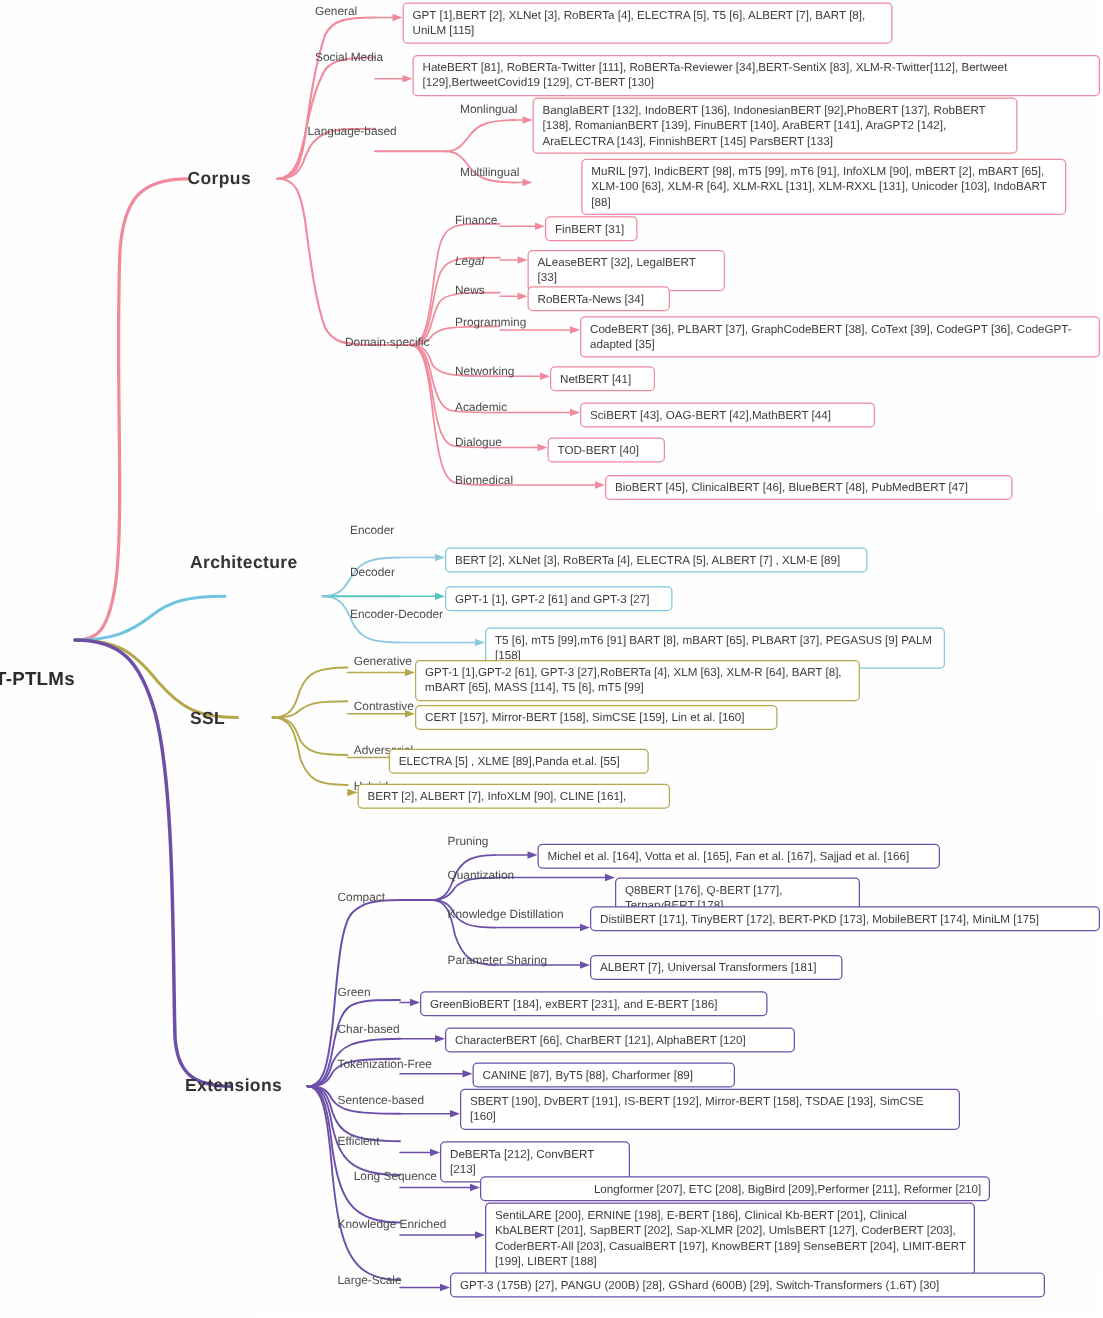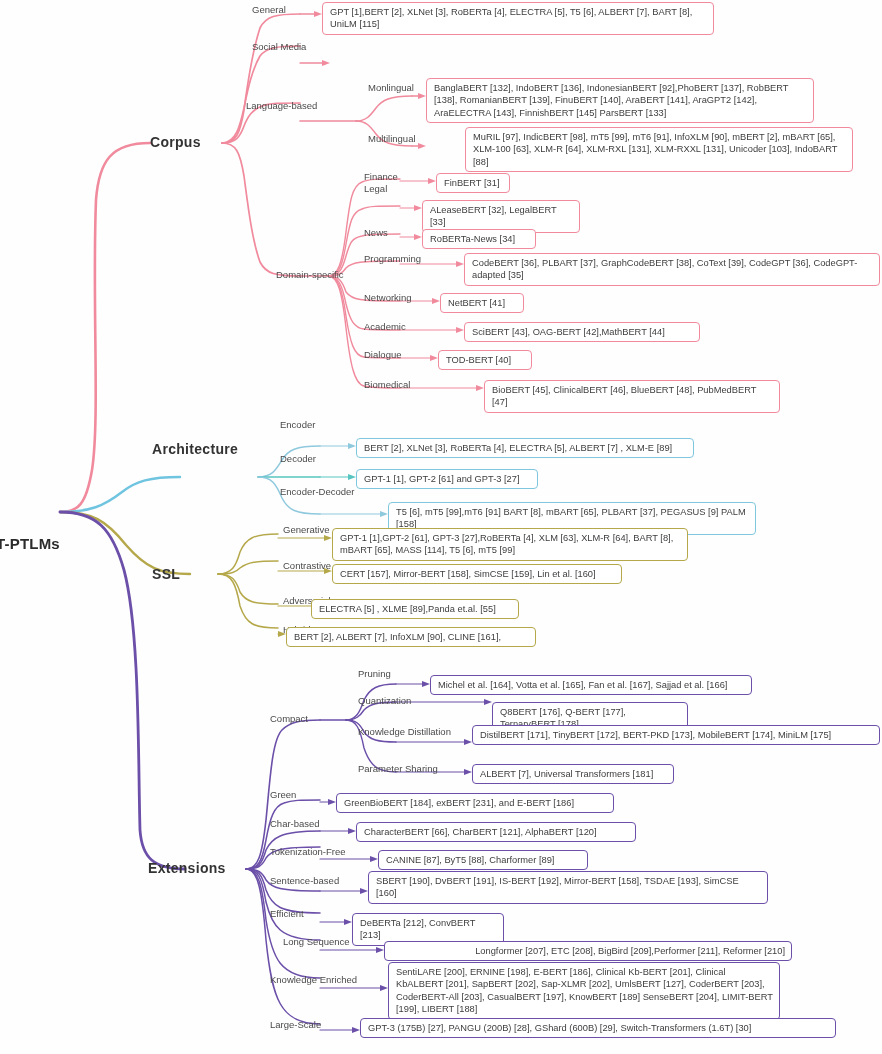--- a/index.html
+++ b/index.html
@@ -198,54 +198,55 @@
   </svg>
 
   <div class="node root-label" style="left:-4px; top:535px;">T-PTLMs</div>
 
   <div class="node l1-label" style="left:150px; top:134px;">Corpus</div>
 
   <div class="node l2-label" style="left:252px; top:4px;">General</div>
   <div class="node leafbox c-corpus" style="left:322px; top:2px; width:392px;">GPT [1],BERT [2], XLNet [3], RoBERTa [4], ELECTRA [5], T5 [6], ALBERT [7], BART [8], UniLM [115]</div>
 
   <div class="node l2-label" style="left:252px; top:41px;">Social Media</div>
+  <div class="node leafbox c-corpus" style="left:330px; top:44px; width:550px;">HateBERT [81], RoBERTa-Twitter [111], RoBERTa-Reviewer [34],BERT-SentiX [83], XLM-R-Twitter[112], Bertweet [129],BertweetCovid19 [129], CT-BERT [130]</div>
 
   <div class="node l2-label" style="left:246px; top:100px;">Language-based</div>
 
   <div class="node l2-label" style="left:368px; top:82px;">Monlingual</div>
   <div class="node leafbox c-corpus" style="left:426px; top:78px; width:388px;">BanglaBERT [132], IndoBERT [136], IndonesianBERT [92],PhoBERT [137], RobBERT [138], RomanianBERT [139], FinuBERT [140], AraBERT [141], AraGPT2 [142], AraELECTRA [143],  FinnishBERT [145] ParsBERT [133]</div>
 
   <div class="node l2-label" style="left:368px; top:133px;">Multilingual</div>
   <div class="node leafbox c-corpus" style="left:426px; top:127px; width:388px;margin-left:39px;">MuRIL [97], IndicBERT [98], mT5 [99], mT6 [91], InfoXLM [90], mBERT [2], mBART [65], XLM-100 [63], XLM-R [64], XLM-RXL [131], XLM-RXXL [131], Unicoder [103], IndoBART [88]</div>
 
   <div class="node l2-label" style="left:276px; top:269px;">Domain-specific</div>
 
   <div class="node l2-label" style="left:364px; top:171px;">Finance</div>
   <div class="node leafbox c-corpus" style="left:436px; top:173px; width:74px;">FinBERT [31]</div>
 
-  <div class="node l2-label" style="left:364px; top:183px;">Legal</div>
+  <div class="node l2-label" style="left:364px; top:204px;font-style:italic;">Legal</div>
   <div class="node leafbox c-corpus" style="left:422px; top:200px; width:158px;">ALeaseBERT [32], LegalBERT [33]</div>
 
   <div class="node l2-label" style="left:364px; top:227px;">News</div>
   <div class="node leafbox c-corpus" style="left:422px; top:229px; width:114px;">RoBERTa-News [34]</div>
 
   <div class="node l2-label" style="left:364px; top:253px;">Programming</div>
   <div class="node leafbox c-corpus" style="left:464px; top:253px; width:416px;">CodeBERT [36], PLBART [37], GraphCodeBERT [38], CoText [39], CodeGPT [36], CodeGPT-adapted [35]</div>
 
   <div class="node l2-label" style="left:364px; top:292px;">Networking</div>
   <div class="node leafbox c-corpus" style="left:440px; top:293px; width:84px;">NetBERT [41]</div>
 
   <div class="node l2-label" style="left:364px; top:321px;">Academic</div>
   <div class="node leafbox c-corpus" style="left:464px; top:322px; width:236px;">SciBERT [43], OAG-BERT [42],MathBERT [44]</div>
 
   <div class="node l2-label" style="left:364px; top:349px;">Dialogue</div>
   <div class="node leafbox c-corpus" style="left:438px; top:350px; width:94px;">TOD-BERT [40]</div>
 
   <div class="node l2-label" style="left:364px; top:379px;">Biomedical</div>
-  <div class="node leafbox c-corpus" style="left:484px; top:380px; width:296px;">BioBERT [45], ClinicalBERT [46], BlueBERT [48], PubMedBERT [47]</div>
+  <div class="node leafbox c-corpus" style="left:484px; top:380px; width:326px;">BioBERT [45], ClinicalBERT [46], BlueBERT [48], PubMedBERT [47]</div>
 
   <div class="node l1-label" style="left:152px; top:441px;">Architecture</div>
 
   <div class="node l2-label" style="left:280px; top:419px;">Encoder</div>
   <div class="node leafbox c-arch" style="left:356px; top:438px; width:338px;">BERT [2], XLNet [3], RoBERTa [4], ELECTRA [5], ALBERT [7] , XLM-E [89]</div>
 
   <div class="node l2-label" style="left:280px; top:453px;">Decoder</div>
   <div class="node leafbox c-arch" style="left:356px; top:469px; width:182px;">GPT-1 [1], GPT-2 [61] and GPT-3 [27]</div>
 
   <div class="node l2-label" style="left:280px; top:486px;">Encoder-Decoder</div>

